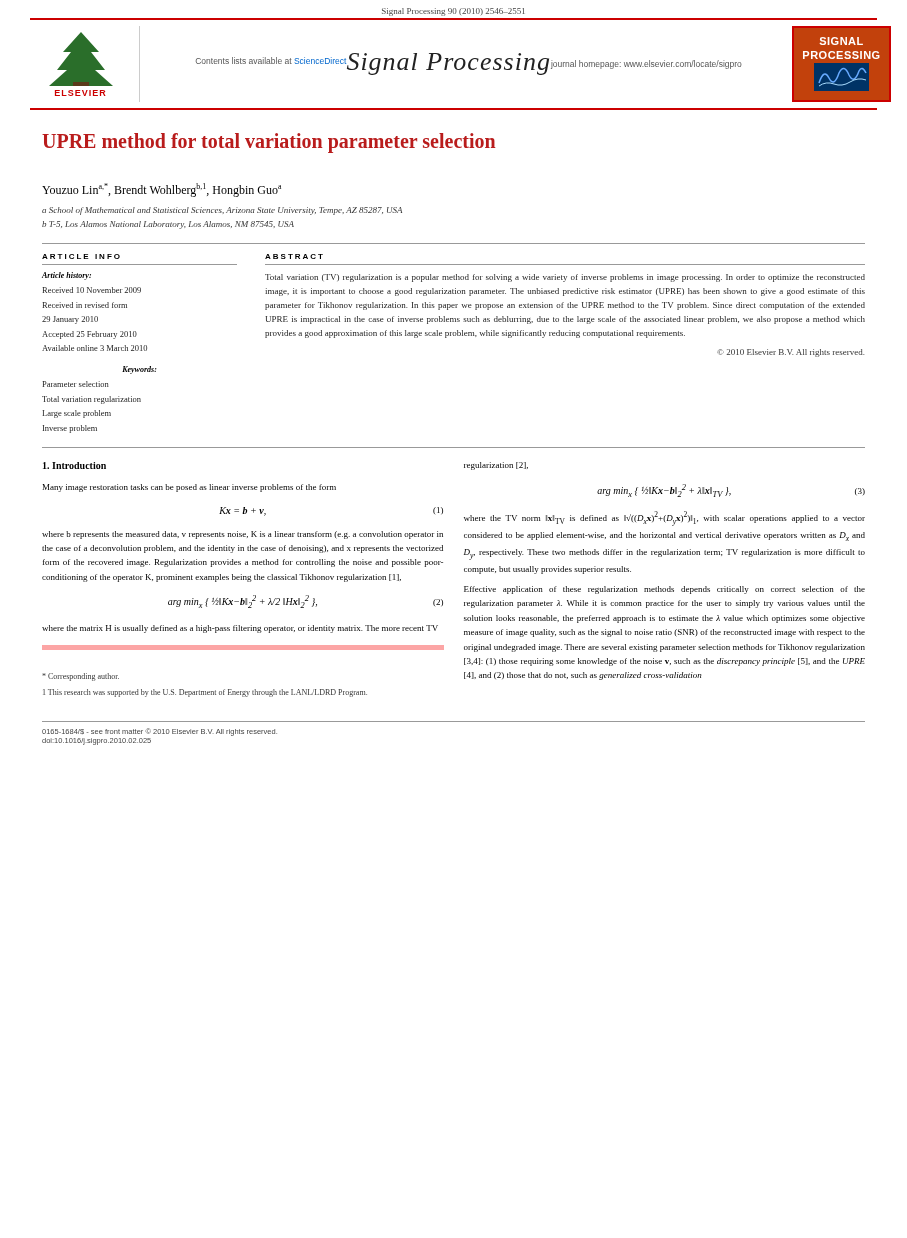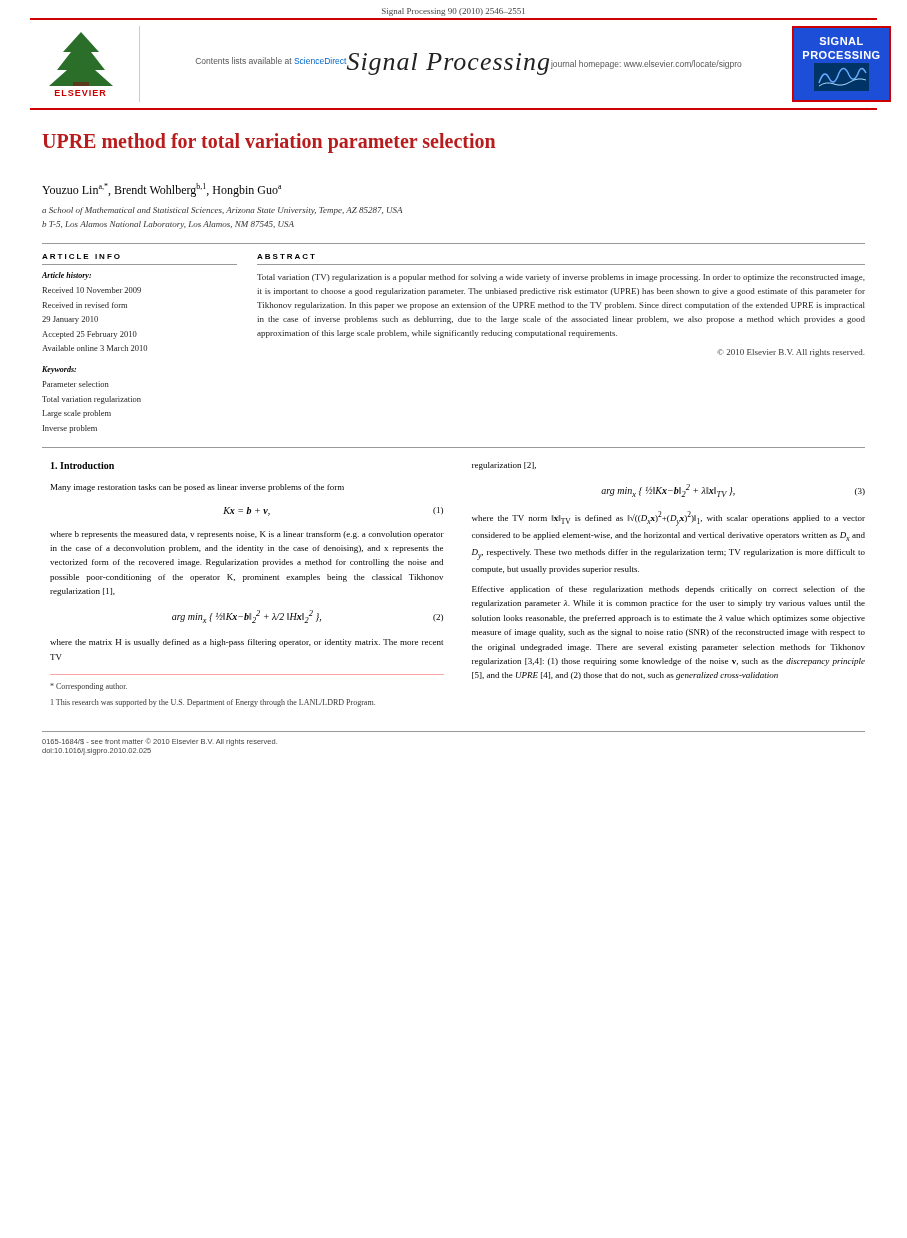--- a/index.html
+++ b/index.html
@@ -88,21 +88,21 @@
     }
     .journal-header-right {
       width: 80px;
       display: flex;
       align-items: center;
       justify-content: center;
       border-left: 1px solid #ccc;
       padding-left: 8px;
     }
     .signal-processing-badge {
-      background: #1d4ed8;
+      background: #c2410c;
       color: #fff;
       padding: 6px 8px;
       font-family: Arial, sans-serif;
       font-size: 9px;
       font-weight: bold;
       text-align: center;
       line-height: 1.3;
       border: 2px solid #c00;
     }
     .signal-processing-badge .badge-title {
@@ -140,21 +140,21 @@
     .affiliations {
       font-size: 9px;
       font-style: italic;
       color: #333;
       margin-bottom: 12px;
       line-height: 1.5;
     }
     
     .two-col {
       display: flex;
-      gap: 20px;
+      gap: 28px;
       margin-bottom: 12px;
       border-top: 1px solid #999;
       padding-top: 8px;
     }
     .col-left {
       width: 195px;
       flex-shrink: 0;
     }
     .col-right {
       flex: 1;
@@ -185,20 +185,21 @@
       color: #222;
       line-height: 1.7;
     }
     .keywords-section {}
     .keywords-label {
       font-size: 8px;
       font-style: italic;
       font-weight: bold;
       display: block;
       margin-bottom: 3px;
+      text-align: center;
     }
     .keyword-item {
       font-size: 8.5px;
       color: #222;
       line-height: 1.7;
       display: block;
     }
     .abstract-text {
       font-size: 9px;
       line-height: 1.55;
@@ -224,21 +225,20 @@
       gap: 20px;
       margin-top: 8px;
     }
     .body-col {
       flex: 1;
       font-size: 9px;
       line-height: 1.6;
       color: #000;
       text-align: justify;
       font-family: "Times New Roman", Times, serif;
-      margin-left: 8px;
     }
     .section-title {
       font-size: 10px;
       font-weight: bold;
       margin-bottom: 6px;
       color: #000;
     }
     .para {
       margin-bottom: 6px;
       font-size: 9px;
@@ -260,23 +260,23 @@
       text-align: center;
     }
     .equation-number {
       position: absolute;
       right: 0;
       font-size: 9px;
       font-family: "Times New Roman", Times, serif;
     }
     
     .footnotes {
-      border-top: 1px solid #fca5a5;
+      border-top: 5px solid #fca5a5;
       margin-top: 10px;
-      padding-top: 6px;
+      padding-top: 21px;
       font-size: 8px;
       color: #333;
       line-height: 1.6;
     }
     .footnote-item {
       margin-bottom: 3px;
     }
     
     .bottom-bar {
       border-top: 1px solid #999;

